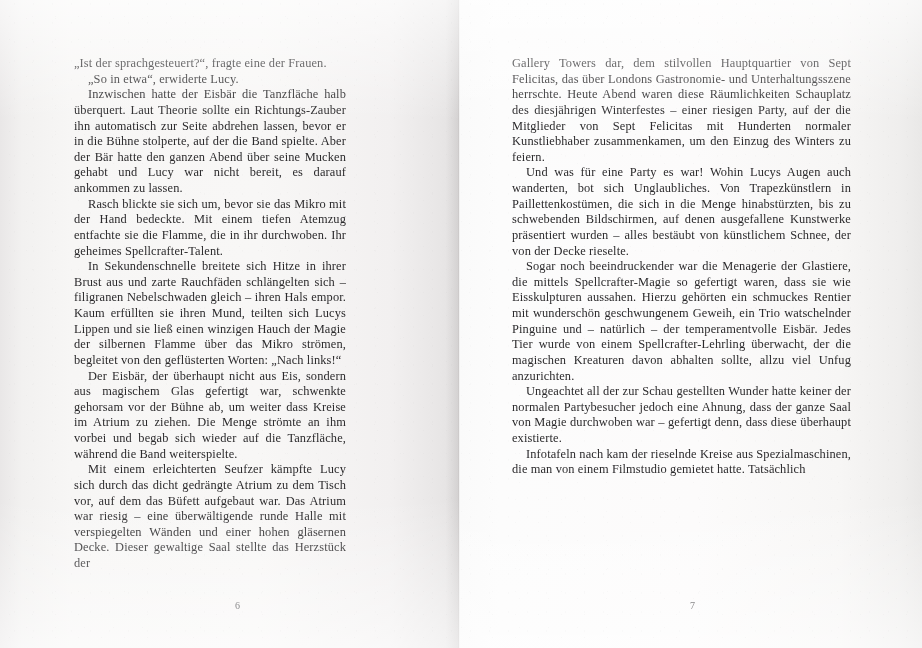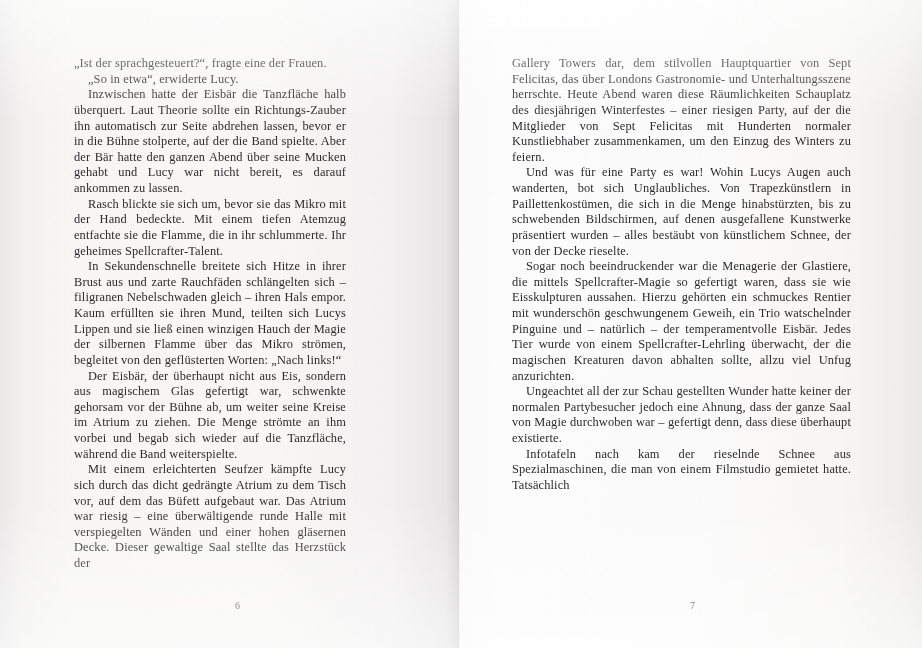--- a/index.html
+++ b/index.html
@@ -140,35 +140,35 @@
 <div id="book">
 
   <div class="paper-left"></div>
   <div class="paper-right"></div>
 
   <div class="page page-left">
     <div class="textblock">
       <p class="noindent">„Ist der sprachgesteuert?“, fragte eine der Frauen.</p>
       <p>„So in etwa“, erwiderte Lucy.</p>
       <p>Inzwischen hatte der Eisbär die Tanzfläche halb überquert. Laut Theorie sollte ein Richtungs-Zauber ihn automatisch zur Seite abdrehen lassen, bevor er in die Bühne stolperte, auf der die Band spielte. Aber der Bär hatte den ganzen Abend über seine Mucken gehabt und Lucy war nicht bereit, es darauf ankommen zu lassen.</p>
-      <p>Rasch blickte sie sich um, bevor sie das Mikro mit der Hand bedeckte. Mit einem tiefen Atemzug entfachte sie die Flamme, die in ihr schlummerte. Ihr geheimes Spellcrafter-Talent.</p>
+      <p>Rasch blickte sie sich um, bevor sie das Mikro mit der Hand bedeckte. Mit einem tiefen Atemzug entfachte sie die Flamme, die in ihr durchwoben. Ihr geheimes Spellcrafter-Talent.</p>
       <p>In Sekundenschnelle breitete sich Hitze in ihrer Brust aus und zarte Rauchfäden schlängelten sich – filigranen Nebelschwaden gleich – ihren Hals empor. Kaum erfüllten sie ihren Mund, teilten sich Lucys Lippen und sie ließ einen winzigen Hauch der Magie der silbernen Flamme über das Mikro strömen, begleitet von den geflüsterten Worten: „Nach links!“</p>
-      <p>Der Eisbär, der überhaupt nicht aus Eis, sondern aus magischem Glas gefertigt war, schwenkte gehorsam vor der Bühne ab, um weiter seine Kreise im Atrium zu ziehen. Die Menge strömte an ihm vorbei und begab sich wieder auf die Tanzfläche, während die Band weiterspielte.</p>
+      <p>Der Eisbär, der überhaupt nicht aus Eis, sondern aus magischem Glas gefertigt war, schwenkte gehorsam vor der Bühne ab, um weiter dass Kreise im Atrium zu ziehen. Die Menge strömte an ihm vorbei und begab sich wieder auf die Tanzfläche, während die Band weiterspielte.</p>
       <p>Mit einem erleichterten Seufzer kämpfte Lucy sich durch das dicht gedrängte Atrium zu dem Tisch vor, auf dem das Büfett aufgebaut war. Das Atrium war riesig – eine überwältigende runde Halle mit verspiegelten Wänden und einer hohen gläsernen Decke. Dieser gewaltige Saal stellte das Herzstück der</p>
     </div>
     <div class="folio">6</div>
   </div>
 
   <div class="page page-right">
     <div class="textblock">
       <p class="noindent">Gallery Towers dar, dem stilvollen Hauptquartier von Sept Felicitas, das über Londons Gastronomie- und Unterhaltungsszene herrschte. Heute Abend waren diese Räumlichkeiten Schauplatz des diesjährigen Winterfestes – einer riesigen Party, auf der die Mitglieder von Sept Felicitas mit Hunderten normaler Kunstliebhaber zusammenkamen, um den Einzug des Winters zu feiern.</p>
       <p>Und was für eine Party es war! Wohin Lucys Augen auch wanderten, bot sich Unglaubliches. Von Trapezkünstlern in Paillettenkostümen, die sich in die Menge hinabstürzten, bis zu schwebenden Bildschirmen, auf denen ausgefallene Kunstwerke präsentiert wurden – alles bestäubt von künstlichem Schnee, der von der Decke rieselte.</p>
       <p>Sogar noch beeindruckender war die Menagerie der Glastiere, die mittels Spellcrafter-Magie so gefertigt waren, dass sie wie Eisskulpturen aussahen. Hierzu gehörten ein schmuckes Rentier mit wunderschön geschwungenem Geweih, ein Trio watschelnder Pinguine und – natürlich – der temperamentvolle Eisbär. Jedes Tier wurde von einem Spellcrafter-Lehrling überwacht, der die magischen Kreaturen davon abhalten sollte, allzu viel Unfug anzurichten.</p>
       <p>Ungeachtet all der zur Schau gestellten Wunder hatte keiner der normalen Partybesucher jedoch eine Ahnung, dass der ganze Saal von Magie durchwoben war – gefertigt denn, dass diese überhaupt existierte.</p>
-      <p>Infotafeln nach kam der rieselnde Schnee aus Spezialmaschinen, die man von einem Filmstudio gemietet hatte. Tatsächlich</p>
+      <p>Infotafeln nach kam der rieselnde Kreise aus Spezialmaschinen, die man von einem Filmstudio gemietet hatte. Tatsächlich</p>
     </div>
     <div class="folio">7</div>
   </div>
 
   <div class="spine-shadow"></div>
   <div class="spine-line"></div>
   <div class="veil-top"></div>
   <div class="veil-bottom"></div>
   <div class="grain"></div>
 

